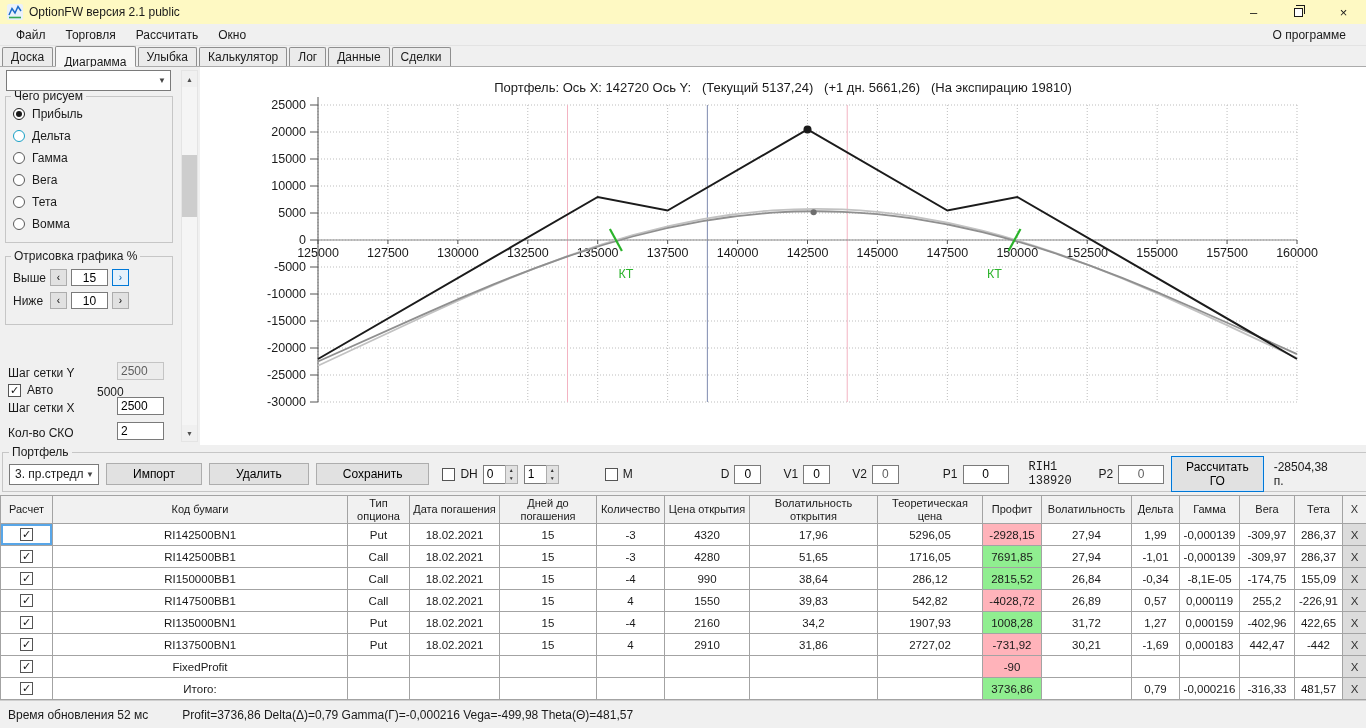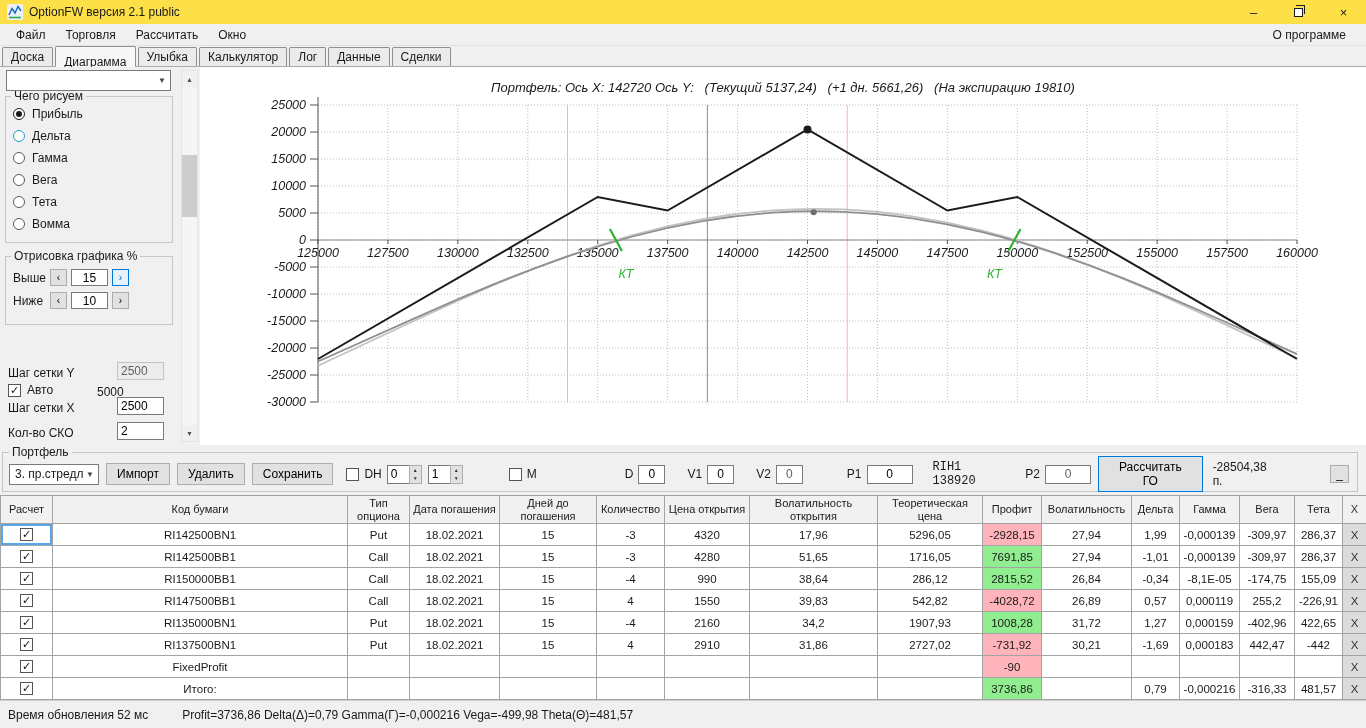--- a/index.html
+++ b/index.html
@@ -1,21 +1,21 @@
 <!DOCTYPE html>
 <html><head>
 <meta charset="utf-8">
 <style>
   html,body{margin:0;padding:0;background:#d7d7d7;}
   *{box-sizing:border-box;}
   #window{position:relative;width:1366px;height:728px;background:#f0f0f0;overflow:hidden;
           font-family:"Liberation Sans",sans-serif;font-size:12px;color:#1a1a1a;cursor:default;}
 
   
-  .titlebar{position:absolute;top:0;left:0;width:1366px;height:24px;background:#fde047;
+  .titlebar{position:absolute;top:0;left:0;width:1366px;height:24px;background:#fef9c3;
             display:flex;align-items:center;}
   .app-icon{width:16px;height:16px;margin:0 6px 0 7px;flex:0 0 auto;}
   .title-text{font-size:12px;}
   .win-btns{margin-left:auto;display:flex;height:24px;}
   .win-btn{width:45px;height:24px;display:flex;align-items:center;justify-content:center;
            font-size:13px;color:#1a1a1a;}
   .restore-glyph{position:relative;width:9px;height:9px;border:1px solid #1a1a1a;background:#fff;}
   .restore-glyph::before{content:"";position:absolute;left:1px;top:-4px;width:8px;height:8px;
            border-top:1px solid #1a1a1a;border-right:1px solid #1a1a1a;}
 
@@ -29,21 +29,21 @@
   
   .tabbar{position:absolute;top:46px;left:0;width:1366px;height:21px;background:#f0f0f0;
           display:flex;align-items:flex-end;padding-left:2px;border-bottom:1px solid #ababab;}
   .tab{padding:2px 8px 3px;border:1px solid #8f8f8f;border-bottom:none;background:#ebebeb;
        margin-right:2px;font-size:12px;border-radius:2px 2px 0 0;height:19px;}
   .tab.active{background:#f7f7f7;height:21px;padding-top:8px;margin-bottom:-1px;border-bottom:1px solid #f7f7f7;}
 
   
   .main{position:absolute;top:67px;left:0;width:1366px;height:378px;}
   .left-panel{position:absolute;left:0;top:0;width:200px;height:378px;background:#f0f0f0;}
-  .chart-area{position:absolute;left:200px;top:0;width:1166px;height:378px;background:#ffffff;font-style:italic;}
+  .chart-area{position:absolute;left:200px;top:0;width:1166px;height:378px;background:#ffffff;}
   .chart-title{padding-top:13px;height:21px;text-align:center;font-size:13px;white-space:pre;}
 
   
   .combo{background:#fff;border:1px solid #7a7a7a;display:flex;align-items:center;height:21px;
          padding:0 4px 0 5px;}
   .combo .combo-arrow{margin-left:auto;font-size:8px;color:#444;}
   .panel-combo{position:absolute;left:6px;top:3px;width:165px;}
   .vscroll{position:absolute;right:2px;top:3px;width:17px;height:372px;background:#f0f0f0;
            display:flex;flex-direction:column;border:1px solid #e4e4e4;}
   .sb-btn{height:16px;display:flex;align-items:center;justify-content:center;font-size:7px;color:#505050;}
@@ -74,21 +74,21 @@
   .lp-check{position:absolute;left:8px;display:flex;align-items:center;gap:6px;}
   .checkbox{width:13px;height:13px;border:1px solid #555;background:#fff;display:inline-flex;
             align-items:center;justify-content:center;font-size:11px;line-height:1;color:#111;flex:0 0 auto;}
 
   
   .portfolio{position:absolute;left:2px;top:445px;width:1356px;height:47px;margin:0;padding:0;
              border:1px solid #c6c6c6;background:#f0f0f0;}
   .portfolio legend{margin-left:6px;padding:0 3px;font-size:12px;}
   .ptb-row{display:flex;align-items:center;height:28px;margin-top:1px;padding:0 6px;}
   .preset-combo{width:90px;flex:0 0 auto;}
-  .btn{margin-left:7px;padding:3px 10px;border:1px solid #adadad;background:#e1e1e1;font-size:12px;
+  .btn{margin-left:7px;padding:3px 26px;border:1px solid #adadad;background:#e1e1e1;font-size:12px;
        font-family:"Liberation Sans",sans-serif;}
   .check-label{display:flex;align-items:center;gap:5px;}
   .numspin{display:flex;align-items:center;height:19px;}
   .numspin input{width:22px;height:19px;border:1px solid #7a7a7a;border-right:none;text-align:left;
                  padding:0 0 0 3px;font-size:12px;font-family:"Liberation Sans",sans-serif;}
   .numspin-btns{display:flex;flex-direction:column;border:1px solid #adadad;height:19px;width:13px;}
   .numspin-btns span{flex:1;font-size:5px;line-height:8px;text-align:center;background:#e1e1e1;color:#333;}
   .fld-label{font-size:12px;}
   .fld{width:27px;height:19px;border:1px solid #7a7a7a;background:#fff;text-align:center;font-size:12px;
        font-family:"Liberation Sans",sans-serif;padding:0;margin-left:5px;}

